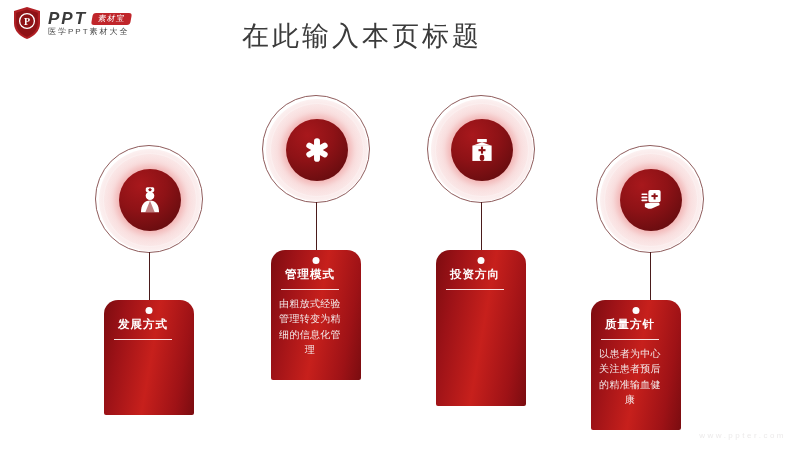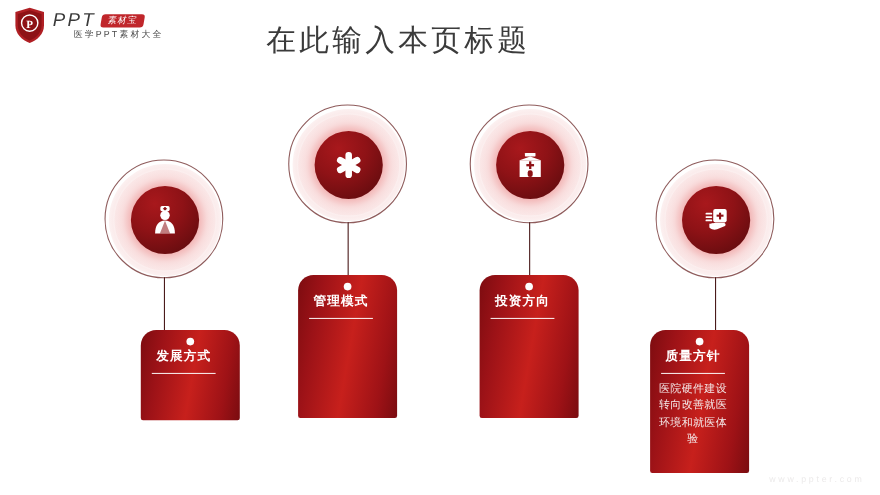--- a/index.html
+++ b/index.html
@@ -17,30 +17,30 @@
     display:flex;align-items:center;gap:6px;
   }
   #shield{
     width:30px;height:34px;flex:none;
     position:relative;
   }
   #shield svg{display:block;}
   #logo-text{display:flex;flex-direction:column;gap:1px;}
   #logo-row1{display:flex;align-items:center;gap:5px;}
   #logo-ppt{
-    font-size:17px;font-weight:normal;font-style:italic;
+    font-size:17px;font-weight:bold;font-style:italic;
     letter-spacing:2px;color:#3a3a3a;line-height:1;
   }
   #logo-badge{
     background:#c0262b;color:#fff;font-size:8px;
     padding:2px 6px;border-radius:3px;letter-spacing:1px;
     line-height:1;white-space:nowrap;transform:skewX(-10deg);
   }
   #logo-sub{
-    font-size:8px;color:#4a4a4a;letter-spacing:2px;line-height:1;margin-left:19px;
+    font-size:8px;color:#4a4a4a;letter-spacing:2px;line-height:1;
   }
 
   #page-title{
     position:absolute;top:18px;left:0;width:724px;
     text-align:center;
     font-size:27px;font-weight:normal;color:#3b3b3b;
     letter-spacing:3px;
   }
 
   
@@ -162,21 +162,21 @@
         <rect x="11.5" y="2.5" width="9" height="5" rx="1.6" fill="#fff"></rect>
         <rect x="15" y="3.6" width="2" height="3" fill="#8e1216"></rect>
         <rect x="14" y="4.6" width="4" height="1" fill="#8e1216"></rect>
         <circle cx="16" cy="11.5" r="4.6" fill="#fff"></circle>
         <path d="M16 16.5 C9.8 16.5 6.4 21.3 6.4 29 H25.6 C25.6 21.3 22.2 16.5 16 16.5 Z" fill="#fff"></path>
         <path d="M16 16.8 L11 29 h10 Z" fill="#8e1216" opacity=".55"></path>
       </svg>
     </div>
   </div>
   <div class="connector" style="left:149px;top:252px;height:52px;"></div>
-  <div class="card" style="left:104px;top:300px;height:82px;margin-left:24px;">
+  <div class="card" style="left:104px;top:300px;height:115px;">
     <div class="card-hole"></div>
     <div class="card-title">发展方式</div>
     <div class="card-rule"></div>
   </div>
 </div>
 
 <div class="node">
   <div class="circle-wrap" style="left:262px;top:95px;">
     <div class="ring-outline"></div>
     <div class="ring-glow2"></div>
@@ -189,41 +189,42 @@
           <rect x="12.6" y="2.5" width="6.8" height="27" rx="3.2" transform="rotate(120 16 16)"></rect>
         </g>
       </svg>
     </div>
   </div>
   <div class="connector" style="left:316px;top:202px;height:52px;"></div>
   <div class="card" style="left:271px;top:250px;height:130px;">
     <div class="card-hole"></div>
     <div class="card-title">管理模式</div>
     <div class="card-rule"></div>
+    <div class="card-body">由粗放式经验管理转变为精细的信息化管理</div>
   </div>
 </div>
 
 <div class="node">
   <div class="circle-wrap" style="left:427px;top:95px;">
     <div class="ring-outline"></div>
     <div class="ring-glow2"></div>
     <div class="ring-glow"></div>
     <div class="disc">
       <svg width="28" height="28" viewBox="0 0 32 32">
         <rect x="10.5" y="3.5" width="11" height="3.6" rx="0.6" fill="#fff"></rect>
         <path d="M5 11 H27 V28.5 H5 Z" fill="#fff"></path>
         <path d="M5 11 L16 7.2 L27 11 Z" fill="#fff"></path>
         <rect x="14.8" y="12.2" width="2.4" height="8" fill="#8e1216"></rect>
         <rect x="12" y="15" width="8" height="2.4" fill="#8e1216"></rect>
         <rect x="13.4" y="21.5" width="5.2" height="7" rx="2.4" fill="#8e1216"></rect>
       </svg>
     </div>
   </div>
   <div class="connector" style="left:481px;top:202px;height:52px;"></div>
-  <div class="card" style="left:436px;top:250px;height:130px;">
+  <div class="card" style="left:436px;top:250px;height:156px;">
     <div class="card-hole"></div>
     <div class="card-title">投资方向</div>
     <div class="card-rule"></div>
   </div>
 </div>
 
 <div class="node">
   <div class="circle-wrap" style="left:596px;top:145px;">
     <div class="ring-outline"></div>
     <div class="ring-glow2"></div>
@@ -239,17 +240,17 @@
         <path d="M9 20 C9 20 12 19 15 19 H24 C26 19 26.6 21.6 24.6 22.4
                  L17 25.6 C14.6 26.6 11.6 26 9.6 24.4 L9 23.9 Z" fill="#fff"></path>
       </svg>
     </div>
   </div>
   <div class="connector" style="left:650px;top:252px;height:52px;"></div>
   <div class="card" style="left:591px;top:300px;height:130px;">
     <div class="card-hole"></div>
     <div class="card-title">质量方针</div>
     <div class="card-rule"></div>
-    <div class="card-body">医院硬件建设转向改善就医环境和就医体验</div>
+    <div class="card-body">以患者为中心关注患者预后的精准输血健康</div>
   </div>
 </div>
 
 <div id="watermark">www.ppter.com</div>
 
 </body></html>

